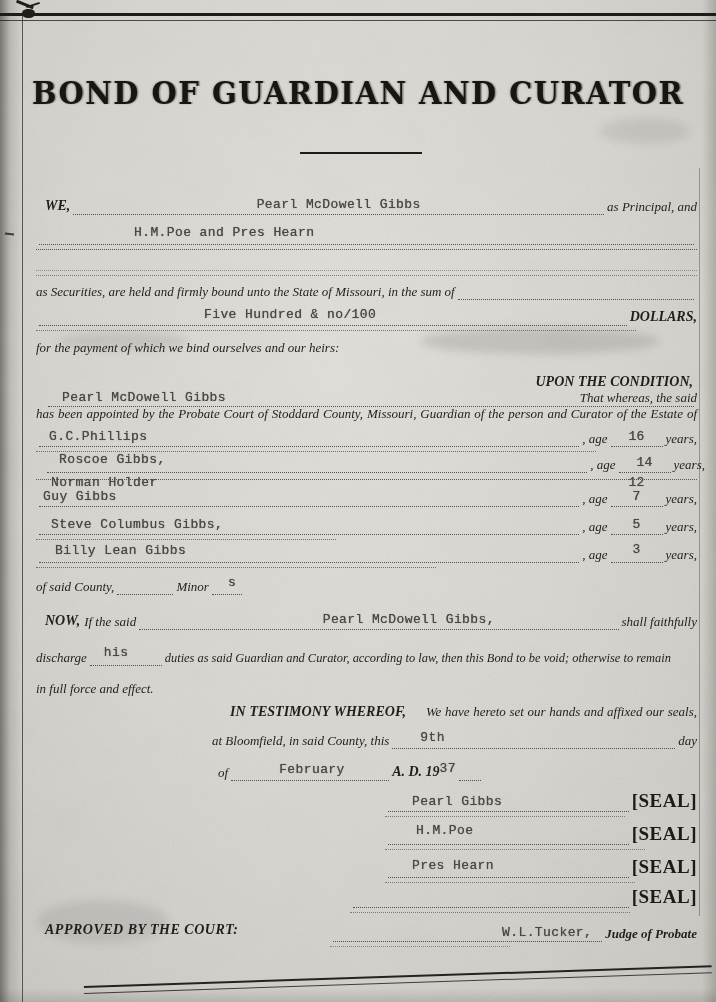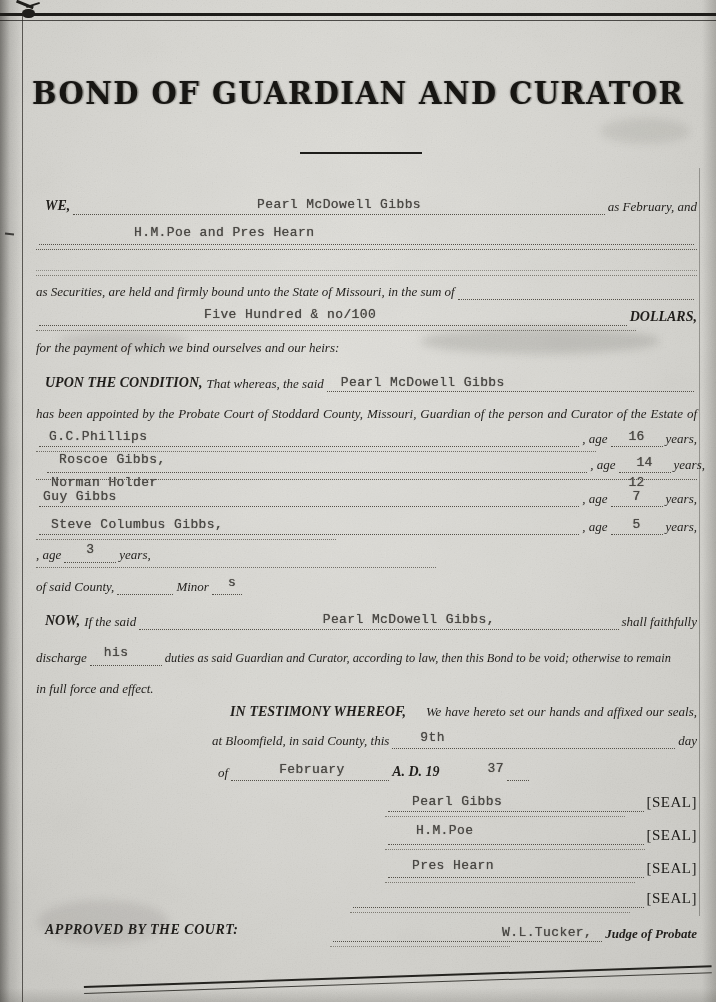--- a/index.html
+++ b/index.html
@@ -9,38 +9,38 @@
       linear-gradient(90deg, rgba(50,48,44,.55), rgba(50,48,44,.14) 10px, rgba(50,48,44,0) 22px),
       linear-gradient(270deg, rgba(70,68,62,.25), rgba(70,68,62,0) 14px),
       linear-gradient(0deg, rgba(70,68,62,.18), rgba(70,68,62,0) 14px),
       radial-gradient(ellipse at 48% 35%, #e3e2dd 0%, #d9d8d3 55%, #cbcac5 100%);
     background-color:#d5d4cf;
     font-family:"Liberation Serif","DejaVu Serif",serif;
   }
   .printed{font-family:"Liberation Serif","DejaVu Serif",serif;font-style:italic;font-size:13px;color:#211f1c;line-height:1;white-space:nowrap;}
   .pb{font-weight:bold;}
   .sz14{font-size:14px;}
-  .seal{font-style:normal;font-weight:normal;font-size:15px;letter-spacing:.5px;color:#1c1b18;}
+  .seal{font-style:normal;font-weight:bold;font-size:19px;letter-spacing:.5px;color:#1c1b18;}
   .typed{font-family:"Liberation Mono","DejaVu Sans Mono",monospace;font-size:13px;color:#4c4a46;letter-spacing:.4px;white-space:pre;text-shadow:0 0 .8px rgba(76,74,70,.9);line-height:1;}
   .row{position:absolute;display:flex;align-items:flex-end;}
   .row>.printed{padding-bottom:2px;}
   .fill{position:relative;flex:1 1 auto;border-bottom:1.5px dotted #55524a;align-self:stretch;margin:0 3px;min-width:0;}
   .abs{position:absolute;bottom:3px;}
   .center-abs{position:absolute;left:0;right:0;bottom:3px;text-align:center;}
   .dotline{position:absolute;border-bottom:1.5px dotted #5a574e;}
   .faintline{border-bottom:1.2px dotted rgba(90,87,78,.55);}
   .vline{position:absolute;width:1px;background:rgba(38,36,32,.7);}
   .hrule{position:absolute;background:#1d1c19;}
   .title{position:absolute;left:0;top:76px;width:100%;text-align:center;margin:0;
     font-family:"DejaVu Serif",serif;font-weight:bold;font-size:29px;letter-spacing:1.5px;color:#171613;
     transform:scaleY(1.06);text-shadow:1.5px .5px 1px rgba(35,33,30,.35), -1px 0 1.5px rgba(55,52,48,.25);}
   .justify{text-align:justify;text-align-last:justify;white-space:normal;}
   .smudge{position:absolute;border-radius:50%;filter:blur(4px);pointer-events:none;}
   .grain{position:absolute;left:0;top:0;opacity:.15;mix-blend-mode:multiply;pointer-events:none;}
-  .sup{position:relative;top:-6px;padding-left:48px;}
+  .sup{position:relative;top:-6px;}
   .bottomrule{position:absolute;left:84px;top:986px;width:628px;height:5px;
     border-top:2.5px solid #24231f;border-bottom:1.5px solid rgba(36,35,31,.85);
     transform:rotate(-1.9deg);transform-origin:left center;}
   .scribble{position:absolute;background:#1f1e1b;}
 </style>
 </head>
 <body>
 
 <div class="page">
 
@@ -58,21 +58,21 @@
   <div class="smudge" style="left:38px;top:900px;width:130px;height:44px;background:rgba(90,88,82,.13);"></div>
 
   <h1 class="title">BOND OF GUARDIAN AND CURATOR</h1>
   <div class="hrule" style="left:300px;top:152px;width:122px;height:2px;"></div>
 
   <div class="row" style="left:45px;top:197px;width:652px;height:18px;">
     <span class="printed pb sz14">WE,</span>
     <div class="fill">
       <span class="typed center-abs">Pearl McDowell Gibbs</span>
     </div>
-    <span class="printed">as February, and</span>
+    <span class="printed">as Principal, and</span>
   </div>
 
   <div class="row" style="left:36px;top:228px;width:661px;height:17px;">
     <div class="fill">
       <span class="typed abs" style="left:95px;bottom:5px;">H.M.Poe and Pres Hearn</span>
     </div>
   </div>
   <div class="dotline" style="left:36px;top:249px;width:661px;"></div>
   <div class="dotline faintline" style="left:36px;top:270px;width:661px;"></div>
   <div class="dotline" style="left:36px;top:275px;width:661px;opacity:.7;"></div>
@@ -87,21 +87,21 @@
       <span class="typed abs" style="left:165px;bottom:4px;">Five Hundred &amp; no/100</span>
     </div>
     <span class="printed pb sz14">DOLLARS,</span>
   </div>
   <div class="dotline" style="left:36px;top:330px;width:600px;opacity:.75;"></div>
 
   <div class="row" style="left:36px;top:340px;width:661px;height:16px;">
     <span class="printed">for the payment of which we bind ourselves and our heirs:</span>
   </div>
 
-  <div class="row" style="left:45px;top:375px;width:652px;height:17px;">
+  <div class="row" style="left:45px;top:375px;width:652px;height:17px;flex-direction:column;">
     <span class="printed pb sz14" style="margin-right:4px;">UPON THE CONDITION,</span>
     <span class="printed">That whereas, the said</span>
     <div class="fill">
       <span class="typed abs" style="left:14px;bottom:2px;">Pearl McDowell Gibbs</span>
     </div>
   </div>
 
   <div class="printed justify" style="position:absolute;left:36px;top:407px;width:661px;">has been appointed by the Probate Court of Stoddard County, Missouri, Guardian of the person and Curator of the Estate of</div>
 
   <div class="row" style="left:36px;top:430px;width:661px;height:17px;">
@@ -147,20 +147,23 @@
     </div>
     <span class="printed">, age</span>
     <div class="fill" style="flex:0 0 52px;">
       <span class="typed center-abs">5</span>
     </div>
     <span class="printed">years,</span>
   </div>
   <div class="dotline" style="left:36px;top:539px;width:300px;opacity:.8;"></div>
 
   <div class="row" style="left:36px;top:546px;width:661px;height:17px;">
+    <div class="fill">
+      <span class="typed abs" style="left:16px;bottom:5px;">Billy Lean Gibbs</span>
+    </div>
     <span class="printed">, age</span>
     <div class="fill" style="flex:0 0 52px;">
       <span class="typed center-abs" style="bottom:6px;">3</span>
     </div>
     <span class="printed">years,</span>
   </div>
   <div class="dotline" style="left:36px;top:567px;width:400px;opacity:.8;"></div>
 
   <div class="row" style="left:36px;top:578px;width:260px;height:17px;">
     <span class="printed">of said County,</span>

